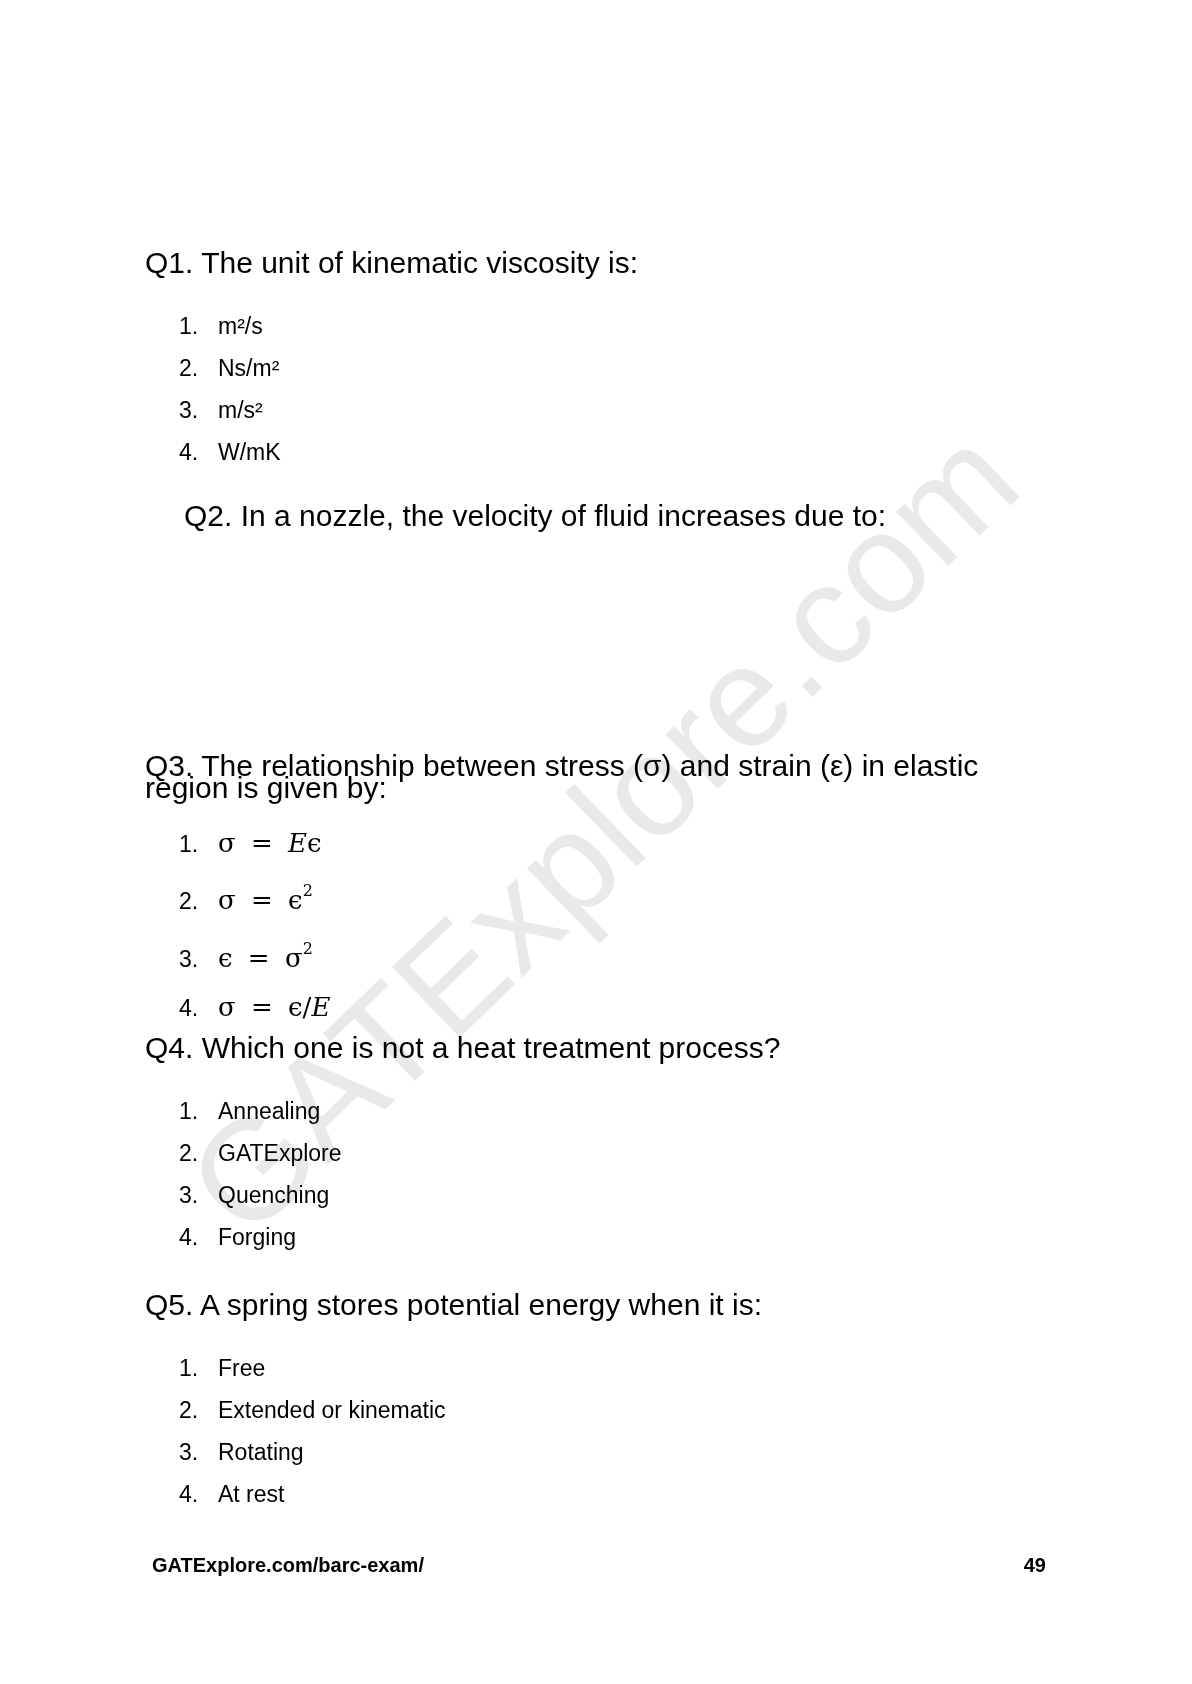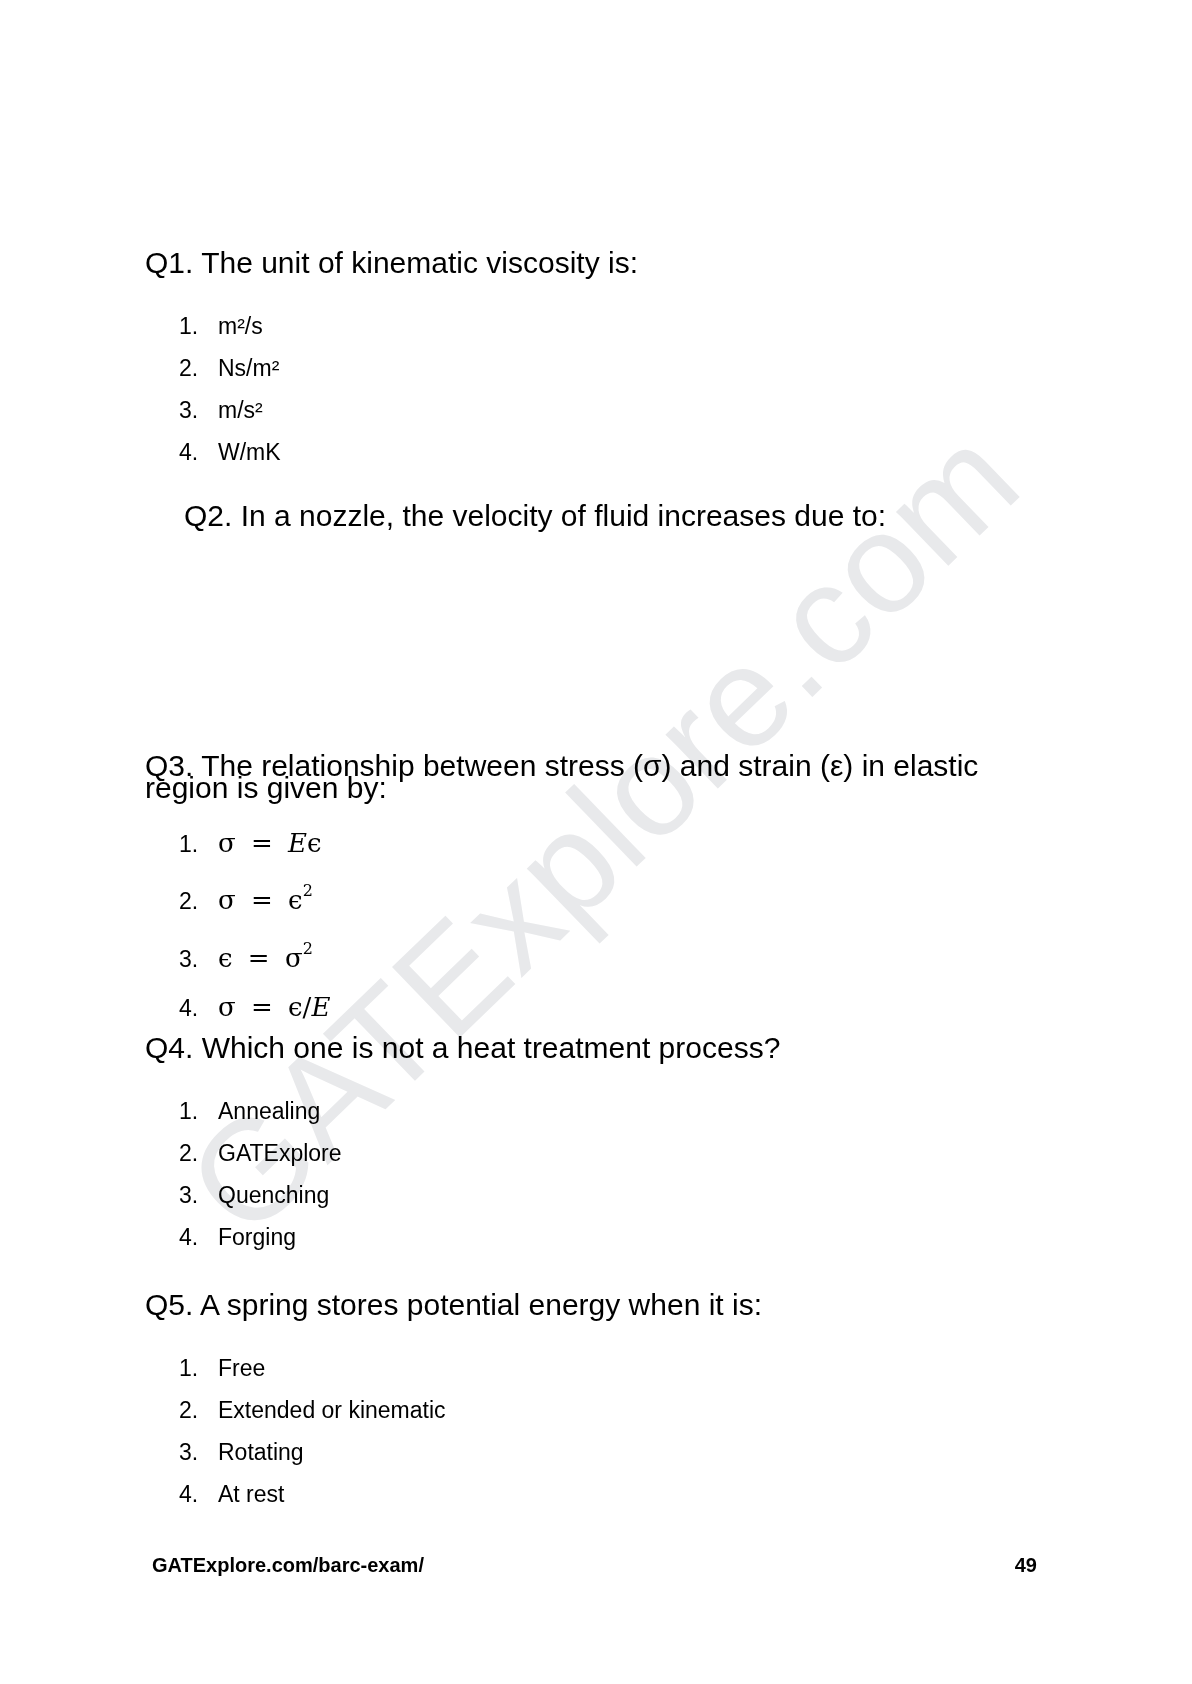--- a/index.html
+++ b/index.html
@@ -61,21 +61,21 @@
   .math {
     font-family: "DejaVu Serif", serif;
     font-size: 26px;
     word-spacing: 7px;
   }
   .math .mvar { font-style: italic; }
   .math .msup { font-size: 16px; position: relative; top: -13px; }
   .footer {
     position: absolute;
     left: 152px;
-    right: 155px;
+    right: 146px;
     top: 1554px;
     display: flex;
     justify-content: space-between;
     align-items: baseline;
     font-size: 20px;
     font-weight: bold;
     line-height: 22px;
   }
 </style>
 </head>

